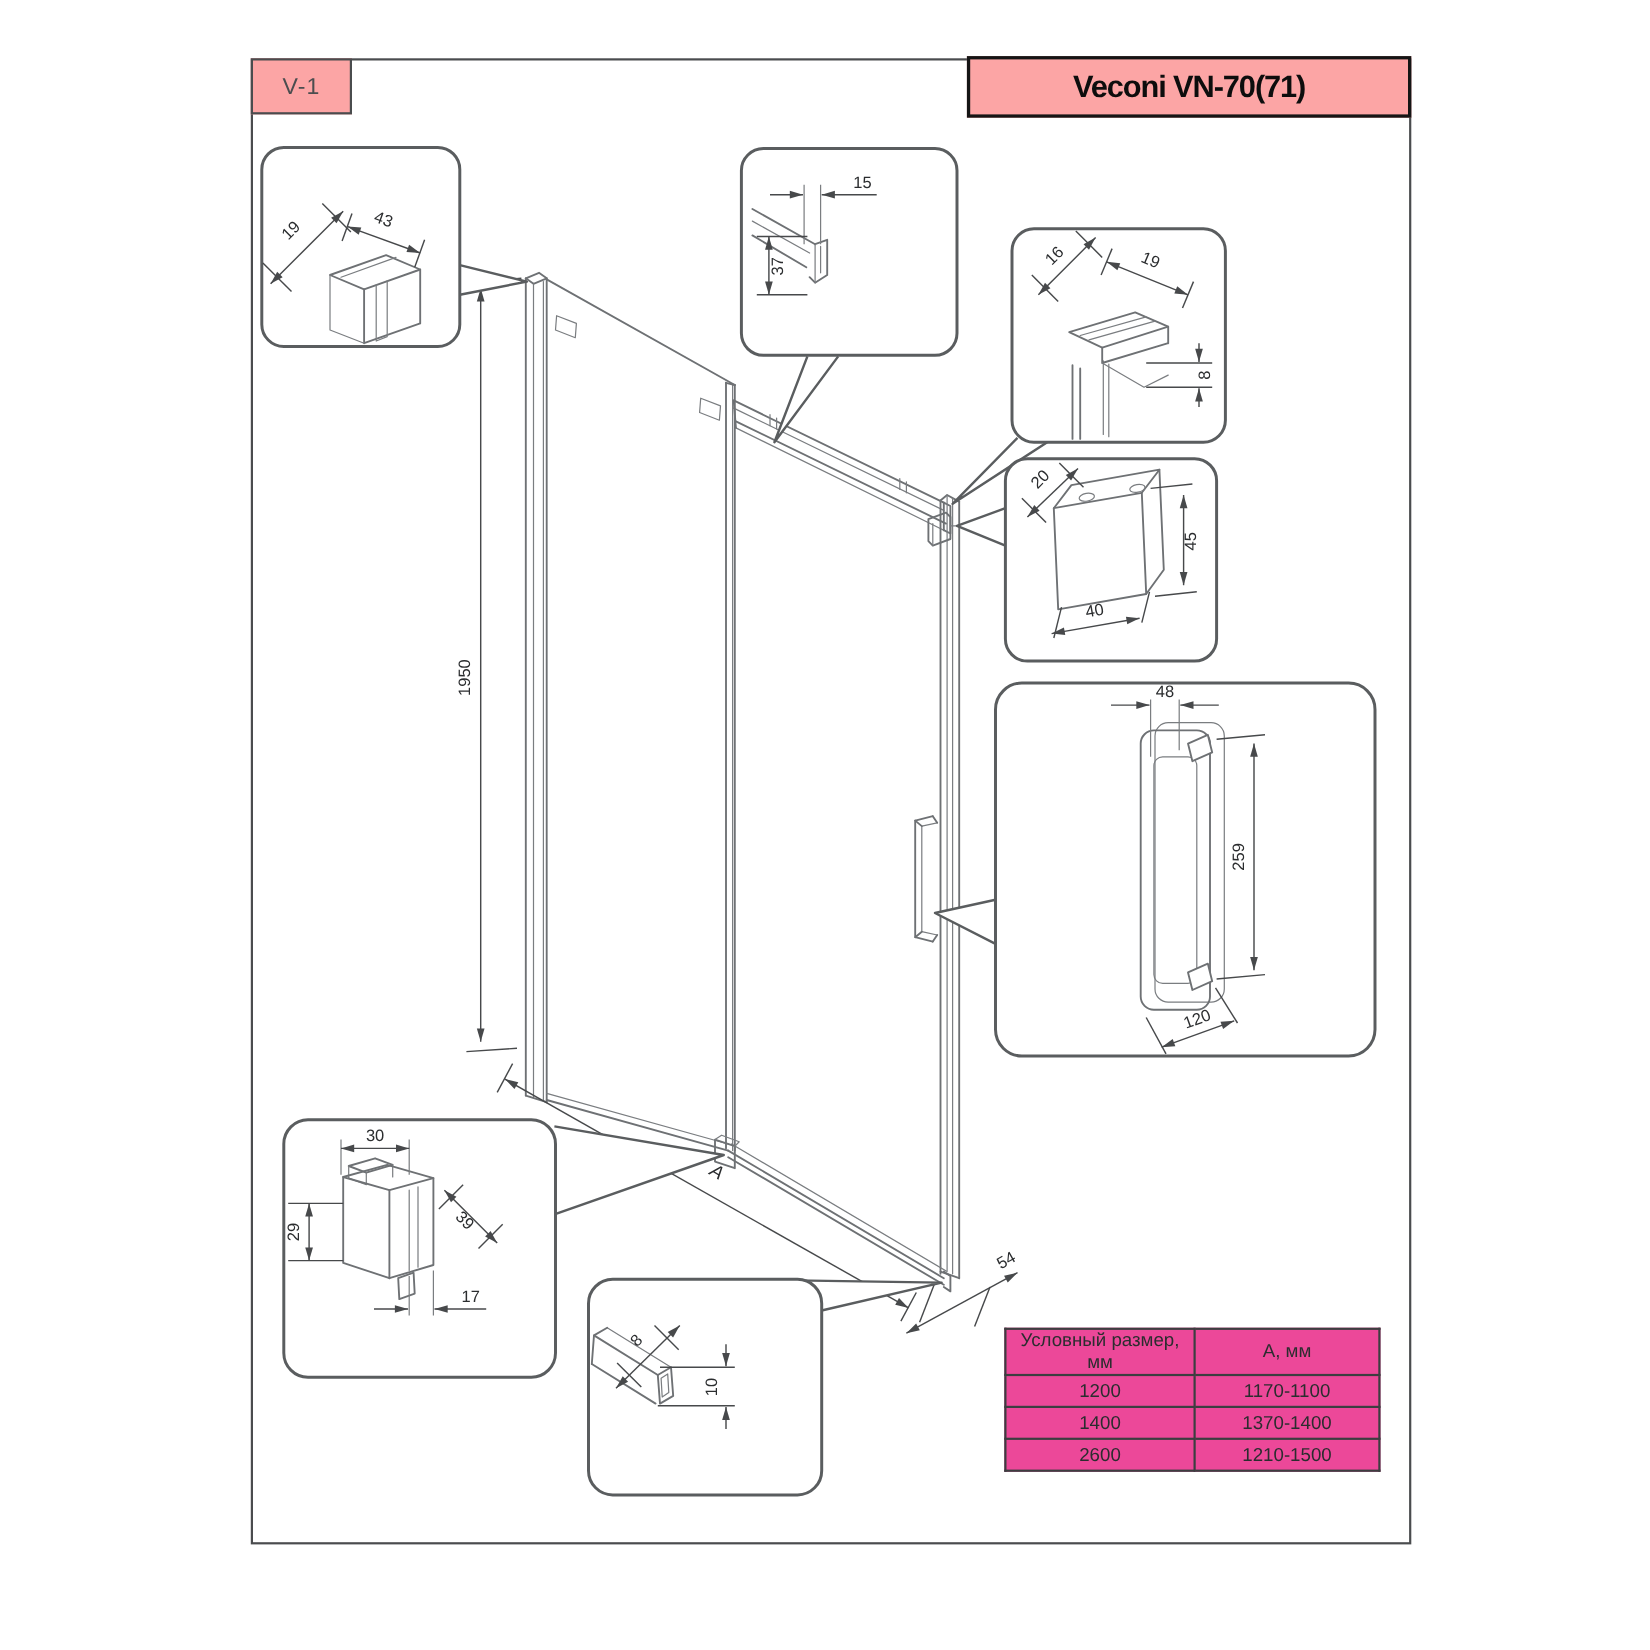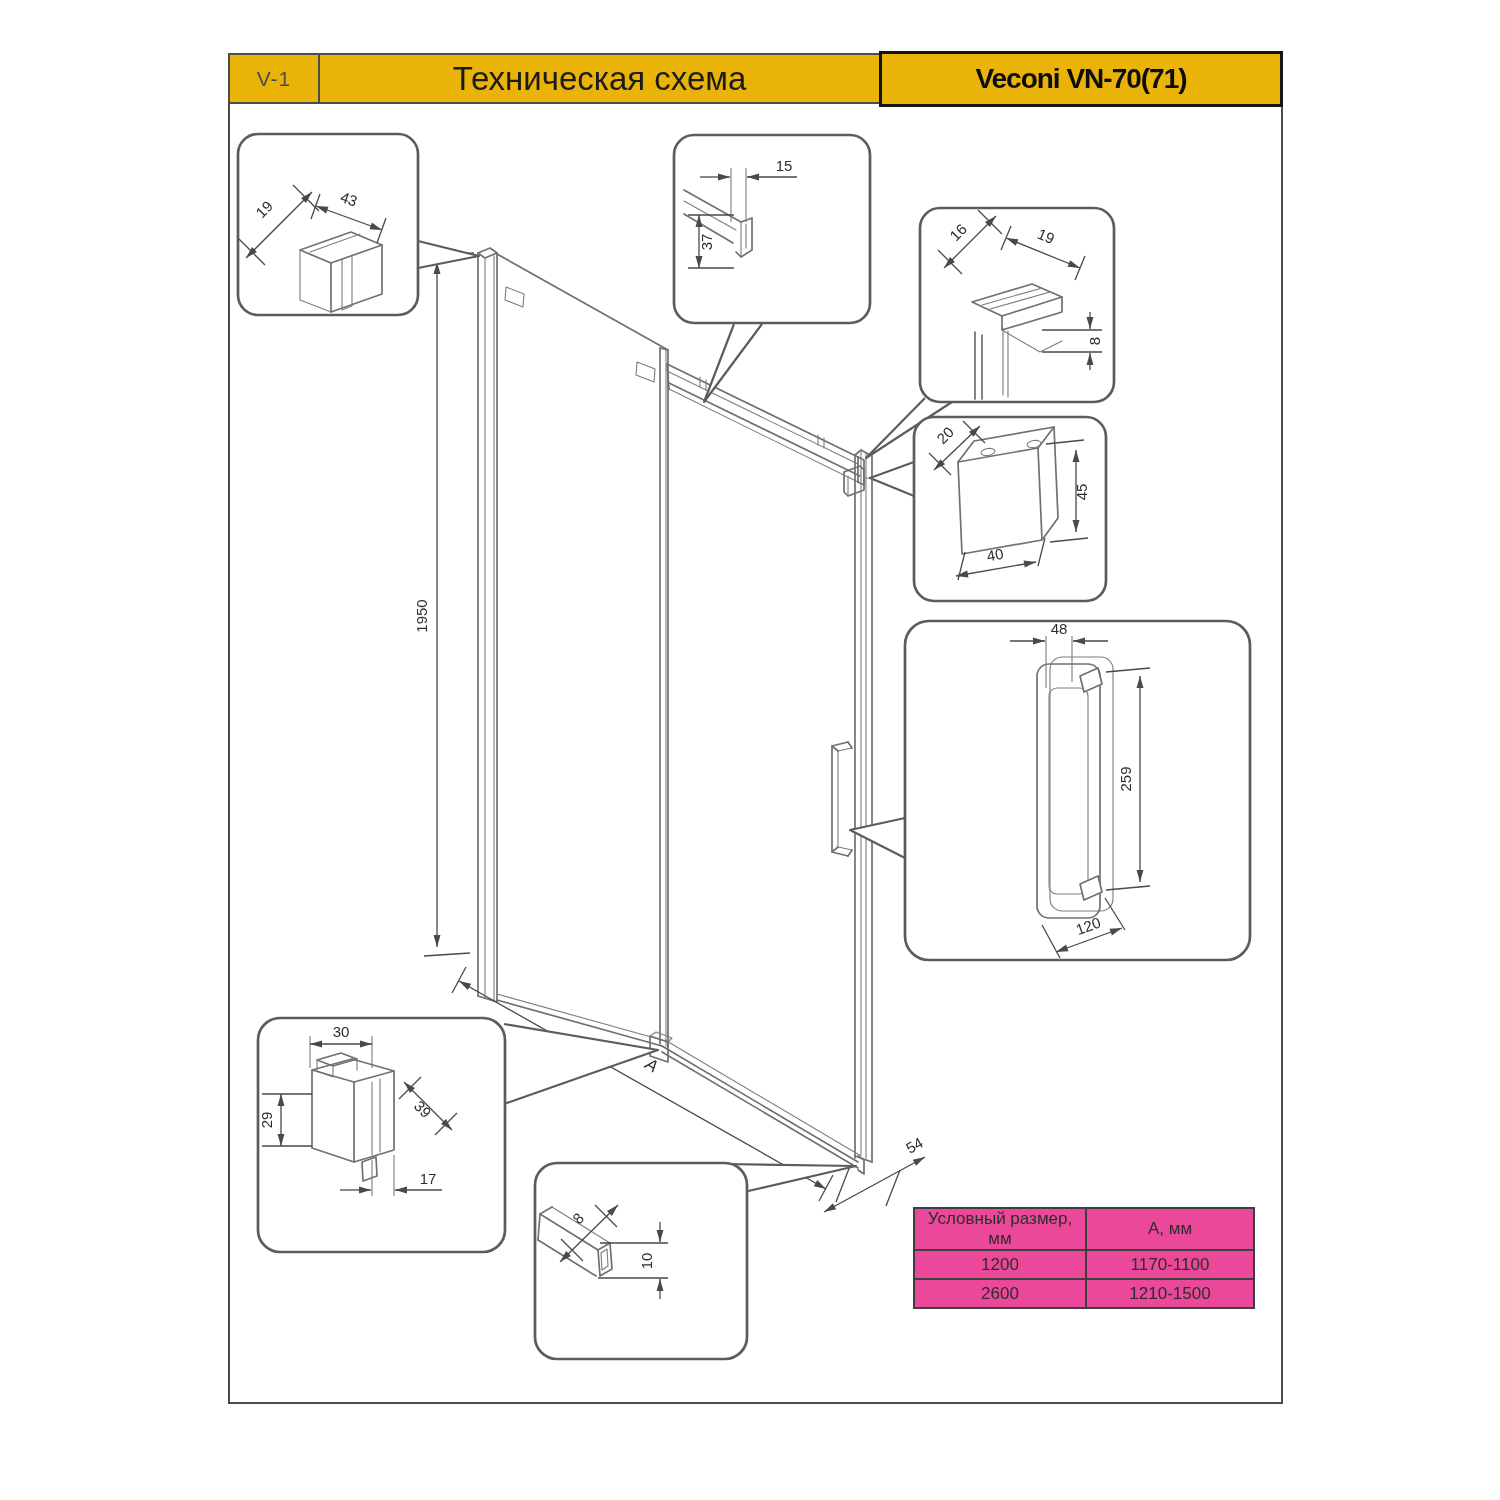--- a/index.html
+++ b/index.html
@@ -1,21 +1,21 @@
 <!DOCTYPE html>
 <html><head>
 <meta charset="utf-8">
 <style>
   html,body{margin:0;padding:0;background:#fff;}
   #page{position:relative;width:1500px;height:1500px;background:#ffffff;overflow:hidden;
         font-family:"Liberation Sans",sans-serif;}
   #frame{position:absolute;left:228px;top:53px;width:1051px;height:1347px;
          border:2px solid #4a4c4e;background:transparent;}
   .hcell{position:absolute;display:flex;align-items:center;justify-content:center;
-         background:#eab308;box-sizing:border-box;}
+         background:#fca5a5;box-sizing:border-box;}
   #cell-code{left:228px;top:53px;width:92px;height:51px;
              border:2px solid #4a4c4e;font-size:21px;color:#4b4d4f;letter-spacing:1px;}
   #cell-title{left:320px;top:53px;width:559px;height:51px;
               border-bottom:2px solid #4a4c4e;border-top:2px solid #4a4c4e;
               font-size:33px;color:#1b1b1b;}
   #cell-model{left:879px;top:51px;width:404px;height:56px;
               border:3px solid #151515;font-size:28px;font-weight:bold;color:#0d0d0d;
               letter-spacing:-1px;}
   svg.draw{position:absolute;left:0;top:0;}
   .g{stroke:#6e7174;stroke-width:1.7;fill:none;stroke-linejoin:round;stroke-linecap:round;}
@@ -36,23 +36,20 @@
 </head>
 <body>
 
 <div id="page">
 
   <div id="frame"></div>
 
   <div id="cell-code" class="hcell">
     <span>V-1</span>
   </div>
-  <div id="cell-title" class="hcell">
-    <span>Техническая схема</span>
-  </div>
   <div id="cell-model" class="hcell">
     <span>Veconi VN-70(71)</span>
   </div>
 
   <svg class="draw" width="1500" height="1500" viewBox="0 0 1500 1500">
     <defs>
       <marker id="ae" markerUnits="userSpaceOnUse" markerWidth="14" markerHeight="9" refX="13" refY="4.5" orient="auto">
         <path d="M13,4.5 L1,1 L1,8 Z" fill="#47494b"></path>
       </marker>
       <marker id="as" markerUnits="userSpaceOnUse" markerWidth="14" markerHeight="9" refX="1" refY="4.5" orient="auto">
@@ -311,19 +308,23 @@
         <th>Условный размер, мм</th>
         <th>А, мм</th>
       </tr>
     </thead>
     <tbody>
       <tr>
         <td>1200</td>
         <td>1170-1100</td>
       </tr>
       <tr>
+        <td>1400</td>
+        <td>1370-1400</td>
+      </tr>
+      <tr>
         <td>2600</td>
         <td>1210-1500</td>
       </tr>
     </tbody>
   </table>
 
 </div>
 
 </body></html>

